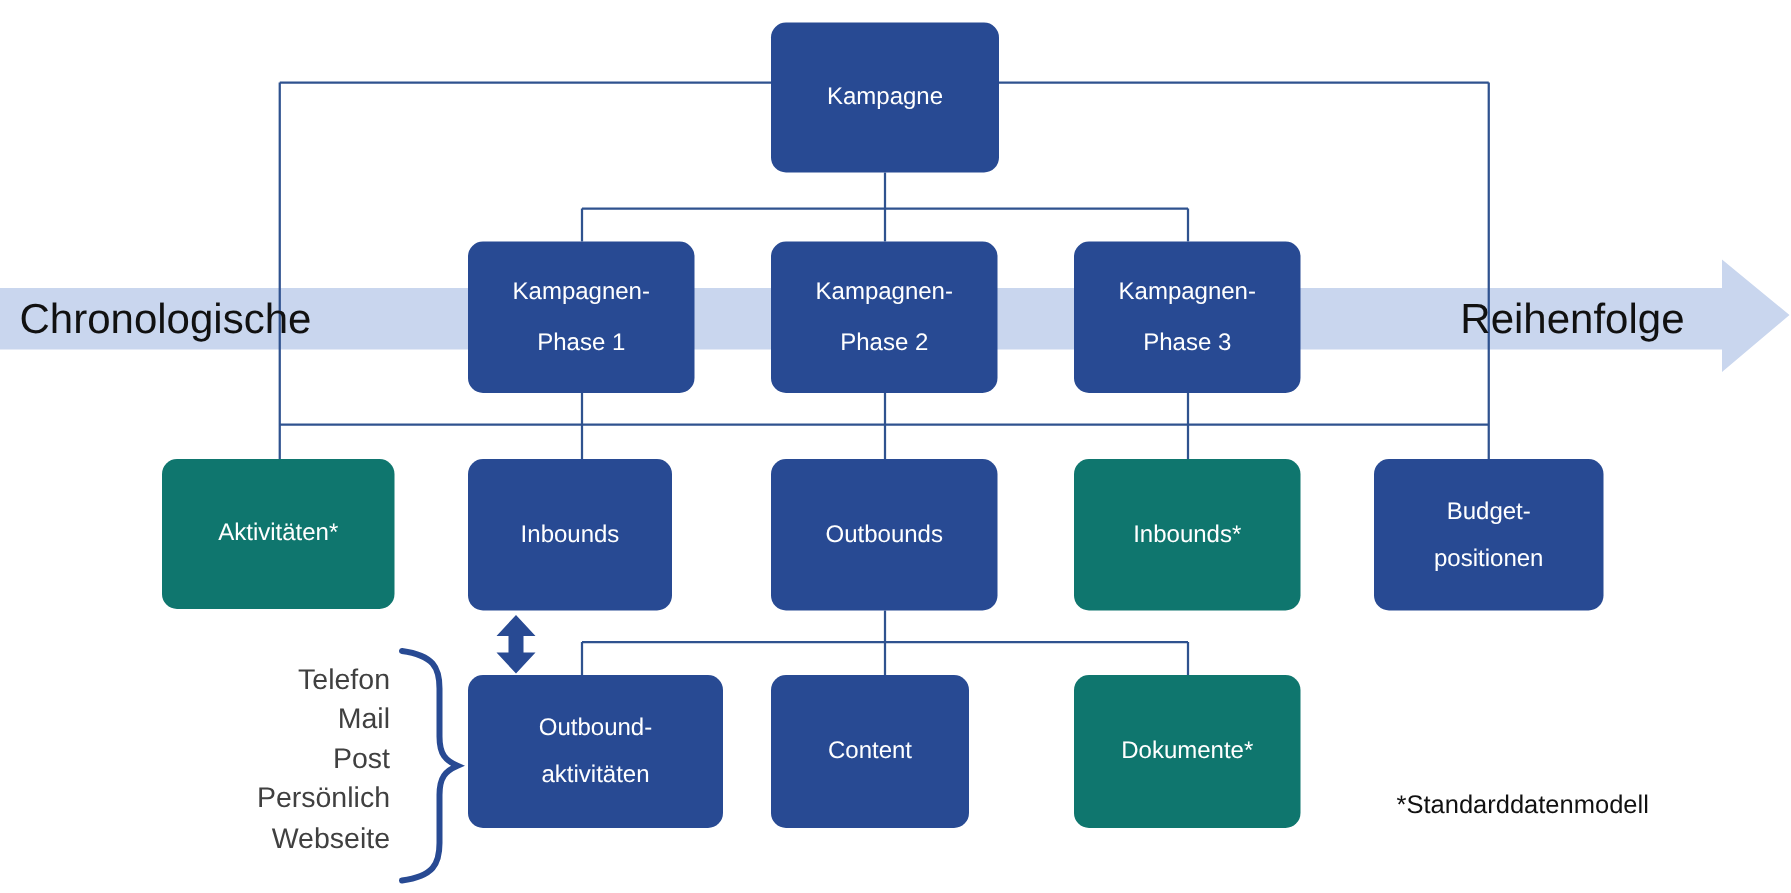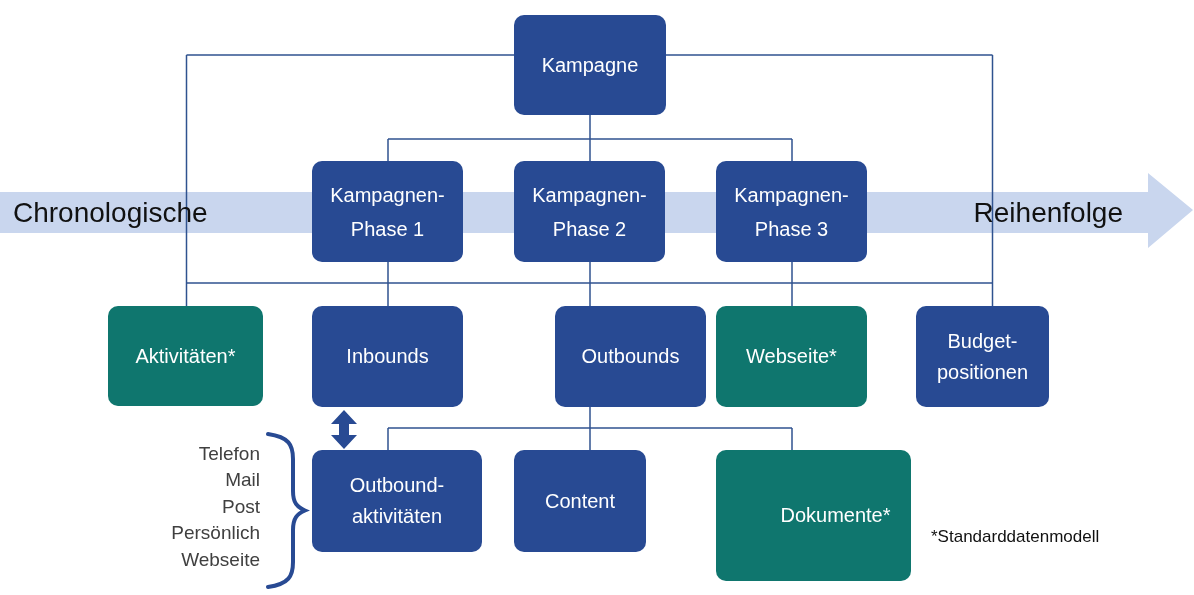--- a/index.html
+++ b/index.html
@@ -4,40 +4,40 @@
 <style>
   html,body{margin:0;padding:0;background:#ffffff;}
   #stage{
     position:relative;width:1194px;height:595px;background:#ffffff;
     font-family:"Liberation Sans", sans-serif;overflow:hidden;
   }
   #bg-svg{position:absolute;left:0;top:0;z-index:0;}
   .node{
     position:absolute;z-index:2;border-radius:10px;
     display:flex;flex-direction:column;align-items:center;justify-content:center;
-    color:#ffffff;font-size:20px;text-align:center;
+    color:#ffffff;font-size:16px;text-align:center;
   }
   .node span{display:block;}
   .blue{background:#284A93;}
   .yellow{background:#0f766e;}
   .lh-phase span{line-height:34px;}
   .lh-tight span{line-height:31px;}
   
   #n-kampagne   {left:514px;top:15px; width:152px;height:100px;}
   #n-phase1     {left:312px;top:161px;width:151px;height:101px;}
   #n-phase2     {left:514px;top:161px;width:151px;height:101px;}
   #n-phase3     {left:716px;top:161px;width:151px;height:101px;}
   #n-aktivitaeten{left:108px;top:306px;width:155px;height:100px;}
-  #n-inbounds   {left:312px;top:306px;width:151px;height:101px;}
-  #n-outbounds  {left:514px;top:306px;width:151px;height:101px;margin-left:41px;}
+  #n-inbounds   {left:312px;top:306px;width:136px;height:101px;}
+  #n-outbounds  {left:514px;top:306px;width:151px;height:101px;}
   #n-verteiler  {left:716px;top:306px;width:151px;height:101px;}
-  #n-budget     {left:916px;top:306px;width:133px;height:101px;}
+  #n-budget     {left:916px;top:306px;width:153px;height:101px;}
   #n-outbound-akt{left:312px;top:450px;width:170px;height:102px;}
   #n-content    {left:514px;top:450px;width:132px;height:102px;}
-  #n-dokumente  {left:716px;top:450px;width:151px;height:131px;padding-left:44px;}
+  #n-dokumente  {left:716px;top:450px;width:151px;height:102px;}
   
   .band-label{
     position:absolute;z-index:1;top:192px;height:41px;
     display:flex;align-items:center;font-size:28px;color:#111111;
   }
   #band-label-left{left:13px;}
   #band-label-right{right:71px;}
   
   #channel-list{
     position:absolute;z-index:2;left:140px;top:441px;width:120px;
@@ -111,21 +111,21 @@
   <div class="node yellow" id="n-aktivitaeten">
     <span>Aktivitäten*</span>
   </div>
   <div class="node blue" id="n-inbounds">
     <span>Inbounds</span>
   </div>
   <div class="node blue" id="n-outbounds">
     <span>Outbounds</span>
   </div>
   <div class="node yellow" id="n-verteiler">
-    <span>Webseite*</span>
+    <span>Inbounds*</span>
   </div>
   <div class="node blue lh-tight" id="n-budget">
     <span>Budget-</span>
     <span>positionen</span>
   </div>
 
   <div class="node blue lh-tight" id="n-outbound-akt">
     <span>Outbound-</span>
     <span>aktivitäten</span>
   </div>

